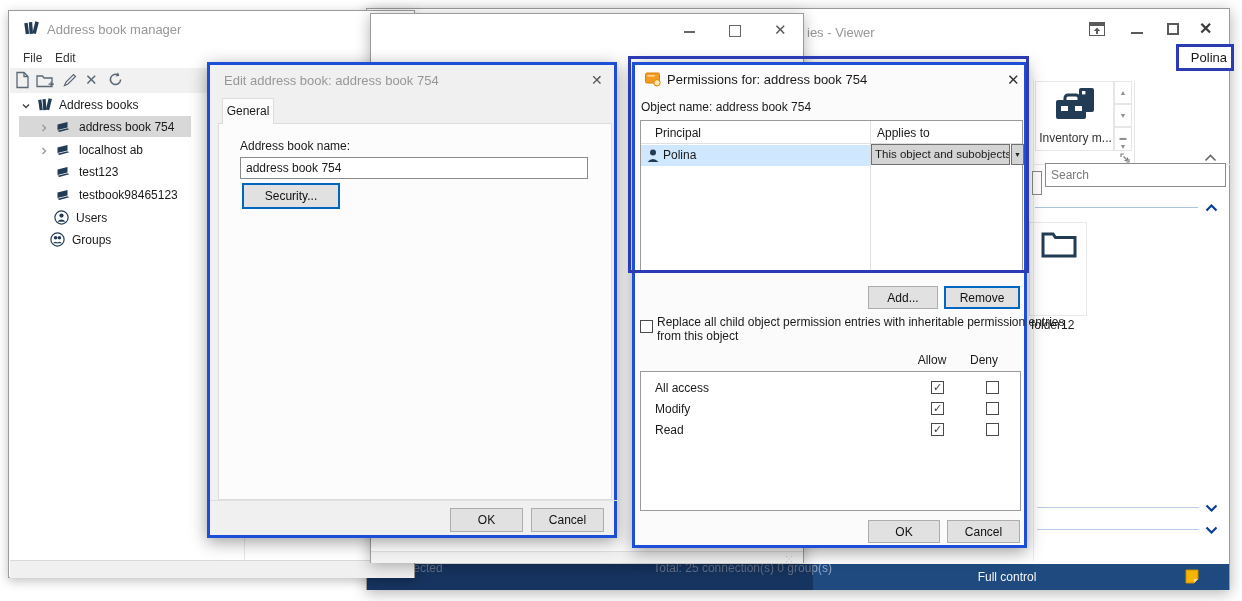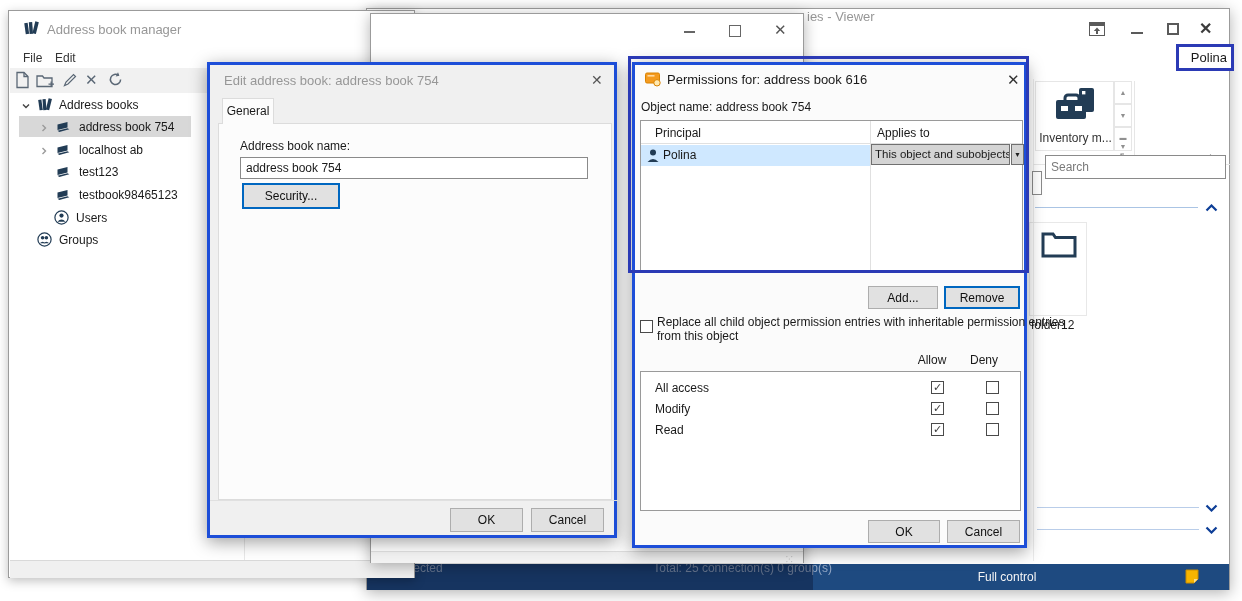--- a/index.html
+++ b/index.html
@@ -20,21 +20,21 @@
   .hline{position:absolute;height:1px;}
   .vline{position:absolute;width:1px;}
   .closeglyph{color:#555;font-size:14px;line-height:14px;}
   .anno{position:absolute;border:3px solid #2b3ab5;box-sizing:border-box;}
   .statusdim{color:#93a7c4;white-space:nowrap;}
 </style>
 </head>
 <body>
 
 <div class="win" style="left:366px;top:8px;width:864px;height:582px;">
-  <div class="abs titletext graytitle" style="left:440px;top:0;">ies - Viewer</div>
+  <div class="abs titletext graytitle" style="left:440px;top:16px;">ies - Viewer</div>
 
   <span class="abs" style="left:722px;top:13px;">
     <svg width="16" height="14">
         <rect x="0.5" y="0.5" width="15" height="13" fill="none" stroke="#5a5a5a"></rect>
         <rect x="1" y="1" width="14" height="3" fill="#5a5a5a"></rect>
         <path d="M8 5.5 l3.2 3.4 h-2.2 v3 h-2 v-3 h-2.2 z" fill="#5a5a5a"></path>
       </svg>
   </span>
   <div class="abs" style="left:764px;top:23px;width:12px;height:2px;background:#5a5a5a;"></div>
   <div class="abs" style="left:800px;top:14px;width:12px;height:12px;border:2px solid #5a5a5a;box-sizing:border-box;"></div>
@@ -65,21 +65,21 @@
       </svg>
   </span>
   <span class="abs" style="left:837px;top:142px;">
     <svg width="13" height="8">
         <path d="M1.5 6.5 L6.5 1.5 L11.5 6.5" fill="none" stroke="#6a6a6a" stroke-width="1.6"></path>
       </svg>
   </span>
   <div class="hline" style="left:666px;top:155px;width:197px;background:#e6e6e6;"></div>
 
   <div class="abs" style="left:665px;top:162px;width:10px;height:24px;background:#fff;border:1px solid #8a8a8a;box-sizing:border-box;"></div>
-  <div class="abs" style="left:678px;top:146px;width:181px;height:24px;background:#fff;border:1px solid #8a8a8a;box-sizing:border-box;">
+  <div class="abs" style="left:678px;top:154px;width:181px;height:24px;background:#fff;border:1px solid #8a8a8a;box-sizing:border-box;">
     <div class="abs" style="left:5px;top:4px;color:#7a7a7a;">Search</div>
   </div>
 
   <div class="hline" style="left:668px;top:198px;width:163px;background:#aac4e4;"></div>
   <span class="abs" style="left:838px;top:192px;">
     <svg width="13" height="8">
         <path d="M1.5 6.5 L6.5 1.5 L11.5 6.5" fill="none" stroke="#0d3e97" stroke-width="2.2"></path>
       </svg>
   </span>
 
@@ -211,21 +211,21 @@
     <span class="treelabel" style="left:70px;top:4px;">testbook98465123</span>
   </div>
   <div class="abs" style="left:0;top:196px;width:235px;height:22px;margin-left:17px;">
     <span class="abs" style="left:28px;top:3px;"><svg width="15" height="15" viewBox="0 0 15 15">
           <circle cx="7.5" cy="7.5" r="6.6" fill="none" stroke="#223c55" stroke-width="1.2"></circle>
           <circle cx="7.5" cy="5.6" r="2.1" fill="#223c55"></circle>
           <path d="M3.4 11.8 Q7.5 7.3 11.6 11.8 Z" fill="#223c55"></path>
         </svg></span>
     <span class="treelabel" style="left:50px;top:4px;">Users</span>
   </div>
-  <div class="abs" style="left:0;top:218px;width:235px;height:22px;">
+  <div class="abs" style="left:13px;top:218px;width:235px;height:22px;">
     <span class="abs" style="left:28px;top:3px;"><svg width="15" height="15" viewBox="0 0 15 15">
           <circle cx="7.5" cy="7.5" r="6.6" fill="none" stroke="#223c55" stroke-width="1.2"></circle>
           <circle cx="5.6" cy="5.7" r="1.8" fill="#223c55"></circle>
           <circle cx="9.4" cy="5.7" r="1.8" fill="#223c55"></circle>
           <path d="M2.8 11.2 Q5.6 8.2 8.4 11.2 Z" fill="#223c55"></path>
           <path d="M6.6 11.2 Q9.4 8.2 12.2 11.2 Z" fill="#223c55"></path>
         </svg></span>
     <span class="treelabel" style="left:50px;top:4px;">Groups</span>
   </div>
 
@@ -262,21 +262,21 @@
 </div>
 
 <div class="dlg" style="left:632px;top:62px;width:395px;height:486px;background:#fbfbfb;">
   <span class="abs" style="left:10px;top:7px;">
     <svg width="17" height="15">
         <rect x="0.5" y="1" width="14" height="10" rx="1.5" fill="#f49b20" stroke="#d98200"></rect>
         <rect x="2.5" y="3" width="7" height="1.6" fill="#ffd9a0"></rect>
         <circle cx="12" cy="10.8" r="3.2" fill="#ffe9b0" stroke="#d98200"></circle>
       </svg>
   </span>
-  <div class="abs titletext" style="left:32px;top:7px;color:#1a1a1a;">Permissions for: address book 616</div>
+  <div class="abs titletext" style="left:32px;top:7px;color:#1a1a1a;">Permissions for: address book 754</div>
   <div class="abs" style="left:372px;top:6px;font-size:15px;color:#333;">✕</div>
 
   <div class="abs" style="left:6px;top:35px;">Object name: address book 754</div>
 
   <div class="abs" style="left:5px;top:55px;width:383px;height:153px;background:#fff;border:1px solid #9a9a9a;box-sizing:border-box;">
     <div class="abs" style="left:14px;top:5px;">Principal</div>
     <div class="abs" style="left:236px;top:5px;">Applies to</div>
     <div class="vline" style="left:229px;top:0;height:151px;background:#e0e0e0;"></div>
     <div class="hline" style="left:0;top:22px;width:381px;background:#e0e0e0;"></div>
 

